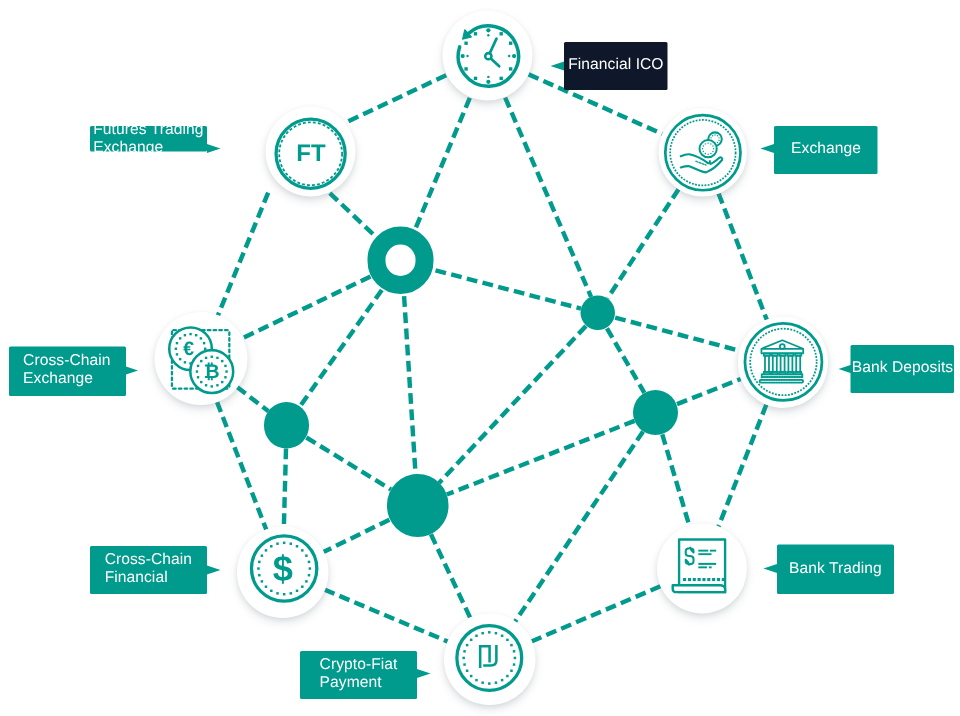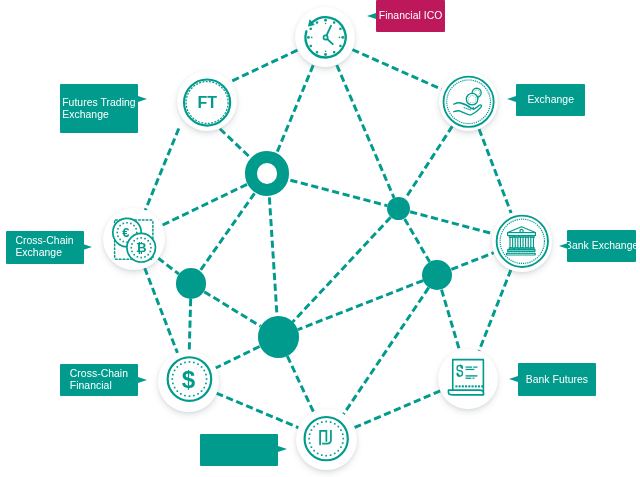--- a/index.html
+++ b/index.html
@@ -271,62 +271,66 @@
       </div>
     </div>
   <div id="hubs">
       <div class="hub ring" style="left: 244.7px; top: 151.1px; height: 20.8px; width: 20.8px; border-width: 12.8px; border-color: rgb(0, 155, 141); background: transparent;"></div>
       <div class="hub" style="left: 386.9px; top: 196.9px; height: 23.6px; width: 23.6px;"></div>
       <div class="hub" style="left: 175.7px; top: 268.2px; height: 30.8px; width: 30.8px;"></div>
       <div class="hub" style="left: 422px; top: 259.8px; height: 30.4px; width: 30.4px;"></div>
       <div class="hub" style="left: 257.5px; top: 316.4px; height: 41.8px; width: 41.8px;"></div>
     </div>
   <div id="labels">
-      <div class="lbl" style="left: 376.2px; top: 0; width: 68.8px; height: 32.2px; background: #be185d;">
+      <div class="lbl" style="left: 376.2px; top: 28px; width: 68.8px; height: 32.2px; background: #0f172a;">
         <span class="inner">
           <span class="tx">Financial ICO</span>
         </span>
         <span class="tail" style="left:-8.8px;top:12.60px;border-top:3.5px solid transparent;border-bottom:3.5px solid transparent;border-right:9.6px solid #009B8D;"></span>
       </div>
       <div class="lbl" style="left: 516.2px; top: 83.8px; width: 69px; height: 32.1px; background: rgb(0, 155, 141);">
         <span class="inner">
           <span class="tx">Exchange</span>
         </span>
         <span class="tail" style="left:-8.8px;top:12.55px;border-top:3.5px solid transparent;border-bottom:3.5px solid transparent;border-right:9.6px solid #009B8D;"></span>
       </div>
       <div class="lbl" style="left: 567.3px; top: 229.6px; width: 68.7px; height: 32.9px; background: rgb(0, 155, 141);">
         <span class="inner">
-          <span class="tx">Bank Exchange</span>
+          <span class="tx">Bank Deposits</span>
         </span>
         <span class="tail" style="left:-8.8px;top:12.95px;border-top:3.5px solid transparent;border-bottom:3.5px solid transparent;border-right:9.6px solid #009B8D;"></span>
       </div>
       <div class="lbl" style="left: 517.7px; top: 363px; width: 78.4px; height: 33px; background: rgb(0, 155, 141);">
         <span class="inner">
-          <span class="tx">Bank Futures</span>
+          <span class="tx">Bank Trading</span>
         </span>
         <span class="tail" style="left:-8.8px;top:13.00px;border-top:3.5px solid transparent;border-bottom:3.5px solid transparent;border-right:9.6px solid #009B8D;"></span>
       </div>
       <div class="lbl" style="left: 200px; top: 433.8px; width: 78px; height: 32.2px; background: rgb(0, 155, 141);">
+        <span class="inner">
+          <span class="tx">Crypto-Fiat</span>
+          <span class="tx">Payment</span>
+        </span>
         <span class="tail" style="right:-8.8px;top:12.60px;border-top:3.5px solid transparent;border-bottom:3.5px solid transparent;border-left:9.6px solid #009B8D;"></span>
       </div>
       <div class="lbl" style="left: 60px; top: 364px; width: 77.8px; height: 32.3px; background: rgb(0, 155, 141);">
         <span class="inner">
           <span class="tx">Cross-Chain</span>
           <span class="tx">Financial</span>
         </span>
         <span class="tail" style="right:-8.8px;top:12.65px;border-top:3.5px solid transparent;border-bottom:3.5px solid transparent;border-left:9.6px solid #009B8D;"></span>
       </div>
       <div class="lbl" style="left: 5.5px; top: 231px; width: 78.1px; height: 32.5px; background: rgb(0, 155, 141);">
         <span class="inner">
           <span class="tx">Cross-Chain</span>
           <span class="tx">Exchange</span>
         </span>
         <span class="tail" style="right:-8.8px;top:12.75px;border-top:3.5px solid transparent;border-bottom:3.5px solid transparent;border-left:9.6px solid #009B8D;"></span>
       </div>
-      <div class="lbl" style="left: 59.9px; top: 84.2px; width: 78.1px; height: 49px; background: rgb(0, 155, 141);">
+      <div class="lbl" style="left: 59.9px; top: 84.2px; width: 78.1px; height: 17px; background: rgb(0, 155, 141);">
         <span class="inner">
           <span class="tx">Futures Trading</span>
           <span class="tx">Exchange</span>
         </span>
         <span class="tail" style="right:-8.8px;top:12.30px;border-top:3.5px solid transparent;border-bottom:3.5px solid transparent;border-left:9.6px solid #009B8D;"></span>
       </div>
     </div>
 </div>
 
 </body></html>

